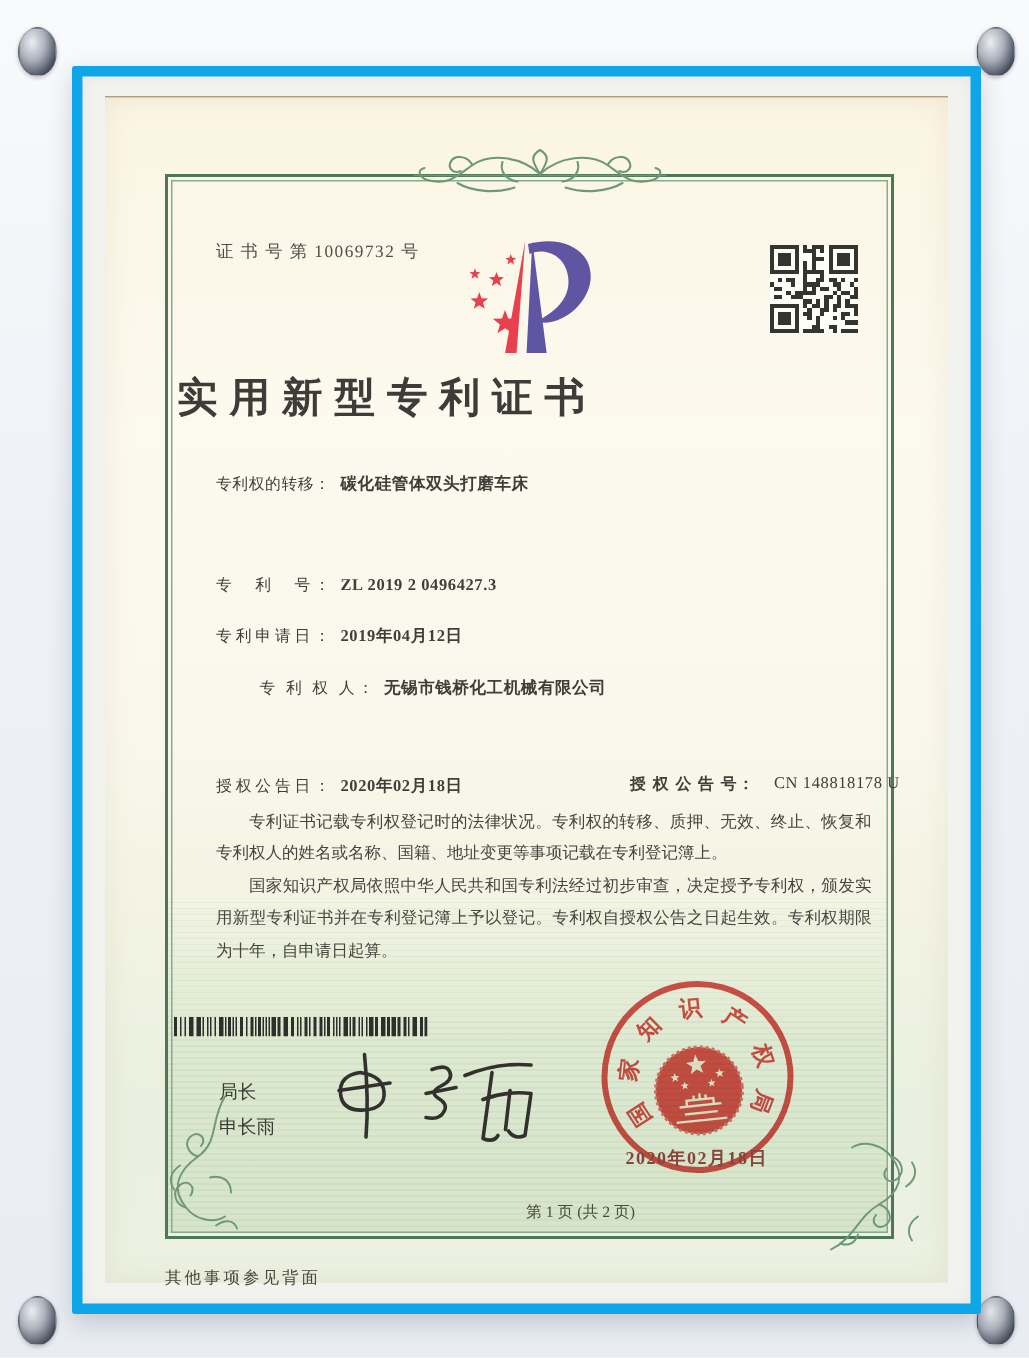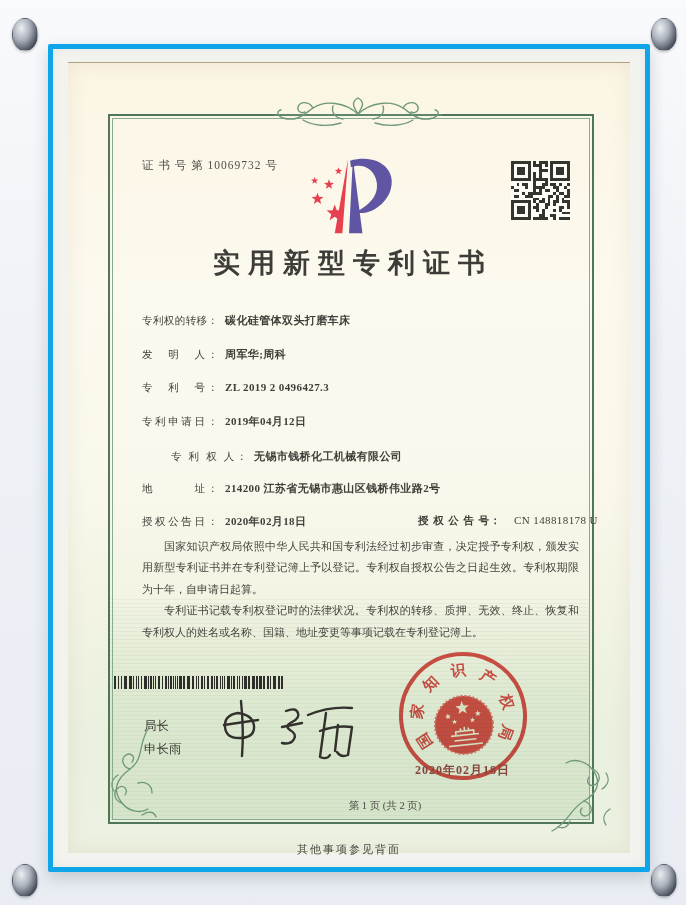--- a/index.html
+++ b/index.html
@@ -8,21 +8,21 @@
     background:linear-gradient(180deg,#f8fafc 0%,#eef1f6 40%,#e9edf3 100%);
     font-family:"Liberation Serif","DejaVu Serif",serif;
   }
   .grommet{
     position:absolute;width:24px;height:31px;border-radius:50%;
     background:radial-gradient(ellipse at 35% 30%,#eceef2 0%,#aab0ba 40%,#454b59 78%,#737a88 100%);
     border:1px solid #51576333;box-shadow:0 1px 3px rgba(0,0,0,.25);
   }
   .photo-frame{
     position:absolute;left:48px;top:44px;width:592px;height:818px;
-    background:#f2f2ef;border:5px solid #0ea5e9;border-radius:2px;
+    background:#f2f2ef;border:7px solid #0ea5e9;border-radius:2px;
     box-shadow:0 6px 16px rgba(40,50,70,.20), inset 0 0 10px rgba(0,0,0,.05);
   }
   .paper{
     position:absolute;left:15px;top:13px;width:562px;height:790px;
     background:linear-gradient(180deg,#fbf5e4 0%,#fcf9ee 28%,#faf8ec 52%,#f2f3e3 70%,#eaf0df 85%,#ecf1e1 100%);
     border-top:1px solid #b1a084;
     box-shadow:inset 0 0 20px rgba(170,150,110,.14);
   }
   .tint{
     position:absolute;left:41px;top:535px;width:480px;height:222px;
@@ -33,37 +33,37 @@
   }
   .bframe{
     position:absolute;left:40px;top:51px;width:482px;height:706px;
     border:2px solid #4e7757;
   }
   .bframe-inner{position:absolute;inset:2px;border:1px solid #88aa8f;}
   .cert-number{position:absolute;left:74px;top:95px;font-size:11.5px;letter-spacing:1px;color:#4f4e49;}
   .logo{position:absolute;left:220px;top:90px;width:124px;height:86px;}
   .qr{position:absolute;left:443px;top:98px;width:59px;height:59px;}
   .title{
-    position:absolute;left:40px;top:182px;width:482px;text-align:center;
+    position:absolute;left:40px;top:182px;width:482px;
     font-size:27px;font-weight:600;letter-spacing:8px;color:#3d3c38;text-indent:8px;font-family:Liberation Mono, monospace;
   }
   .frow{position:absolute;left:74px;width:460px;height:16px;font-size:11px;color:#3f3e39;white-space:nowrap;}
   .frow .lab{display:inline-block;width:76px;text-align:justify;text-align-last:justify;font-size:10.5px;}
   .frow .val{margin-left:7px;letter-spacing:.4px;font-weight:bold;}
   .frow .lab2{position:absolute;left:276px;font-size:10.5px;letter-spacing:1px;font-weight:bold;}
   .frow .val2{position:absolute;left:372px;letter-spacing:.4px;}
   .paras{position:absolute;left:74px;top:473px;width:437px;font-size:11px;line-height:1.95;color:#45443e;text-align:justify;}
   .paras p{margin:0;text-indent:2em;}
   .barcode{position:absolute;left:46px;top:613px;width:169px;height:13px;}
   .director{position:absolute;left:76px;top:652px;font-size:12.5px;color:#3c3b36;line-height:1.85;}
   .signature{position:absolute;left:140px;top:628px;width:150px;height:75px;}
   .seal{position:absolute;left:328px;top:586px;width:134px;height:134px;opacity:.92;mix-blend-mode:multiply;transform:rotate(-6deg);}
   .seal-date{position:absolute;left:347px;top:699px;font-size:12px;letter-spacing:1px;color:#86443c;font-weight:600;}
   .page-info{position:absolute;left:40px;top:736px;width:482px;text-align:center;font-size:10.5px;color:#4a4942;padding-left:36px;}
-  .back-note{position:absolute;left:40px;top:779px;width:482px;text-align:center;font-size:11px;letter-spacing:2px;color:#46453e;}
+  .back-note{position:absolute;left:40px;top:779px;width:482px;text-align:left;font-size:11px;letter-spacing:2px;color:#46453e;}
   .orn{position:absolute;pointer-events:none;}
   .orn-top{left:205px;top:33px;width:170px;height:36px;}
   .orn-bl{left:30px;top:664px;width:60px;height:95px;}
   .orn-br{left:476px;top:686px;width:72px;height:85px;}
 </style>
 </head>
 <body>
 
 <div class="grommet" style="left:12px;top:18px;"></div>
 <div class="grommet" style="left:651px;top:18px;"></div>
@@ -252,44 +252,38 @@
         <rect x="0" y="14" width="7" height="7" fill="#33352f"></rect>
         <rect x="1" y="15" width="5" height="5" fill="#fdfcf6"></rect>
         <rect x="2" y="16" width="3" height="3" fill="#33352f"></rect>
       </svg>
 
     <div class="title">实用新型专利证书</div>
 
     <div class="frow" style="top:250px;">
       <span class="lab">专利权的转移：</span><span class="val">碳化硅管体双头打磨车床</span>
     </div>
-    <div class="frow" style="top:284px;">
-      <span class="lab">发　明　人：</span><span class="val">周军华;周科</span>
-    </div>
     <div class="frow" style="top:318px;">
       <span class="lab">专　利　号：</span><span class="val">ZL 2019 2 0496427.3</span>
     </div>
     <div class="frow" style="top:351px;">
       <span class="lab">专利申请日：</span><span class="val">2019年04月12日</span>
     </div>
     <div class="frow" style="top:386px;margin-left:29px;">
       <span class="lab">专 利 权 人：</span><span class="val">无锡市钱桥化工机械有限公司</span>
-    </div>
-    <div class="frow" style="top:418px;">
-      <span class="lab">地　　　址：</span><span class="val">214200 江苏省无锡市惠山区钱桥伟业路2号</span>
     </div>
     <div class="frow" style="top:451px;">
       <span class="lab">授权公告日：</span><span class="val">2020年02月18日</span>
       <span class="lab2">授 权 公 告 号：</span>
       <span class="val2">CN 148818178 U</span>
     </div>
 
     <div class="paras">
+      <p>专利证书记载专利权登记时的法律状况。专利权的转移、质押、无效、终止、恢复和专利权人的姓名或名称、国籍、地址变更等事项记载在专利登记簿上。</p>
       <p>国家知识产权局依照中华人民共和国专利法经过初步审查，决定授予专利权，颁发实用新型专利证书并在专利登记簿上予以登记。专利权自授权公告之日起生效。专利权期限为十年，自申请日起算。</p>
-      <p>专利证书记载专利权登记时的法律状况。专利权的转移、质押、无效、终止、恢复和专利权人的姓名或名称、国籍、地址变更等事项记载在专利登记簿上。</p>
     </div>
 
     <svg class="barcode" id="bcsvg" viewBox="0 0 169 13" preserveAspectRatio="none">
         <rect x="0" y="0" width="2" height="13" fill="#2e2f2a"></rect>
         <rect x="4" y="0" width="1" height="13" fill="#2e2f2a"></rect>
         <rect x="7" y="0" width="1" height="13" fill="#2e2f2a"></rect>
         <rect x="10" y="0" width="3" height="13" fill="#2e2f2a"></rect>
         <rect x="15" y="0" width="3" height="13" fill="#2e2f2a"></rect>
         <rect x="19" y="0" width="1" height="13" fill="#2e2f2a"></rect>
         <rect x="22" y="0" width="1" height="13" fill="#2e2f2a"></rect>

